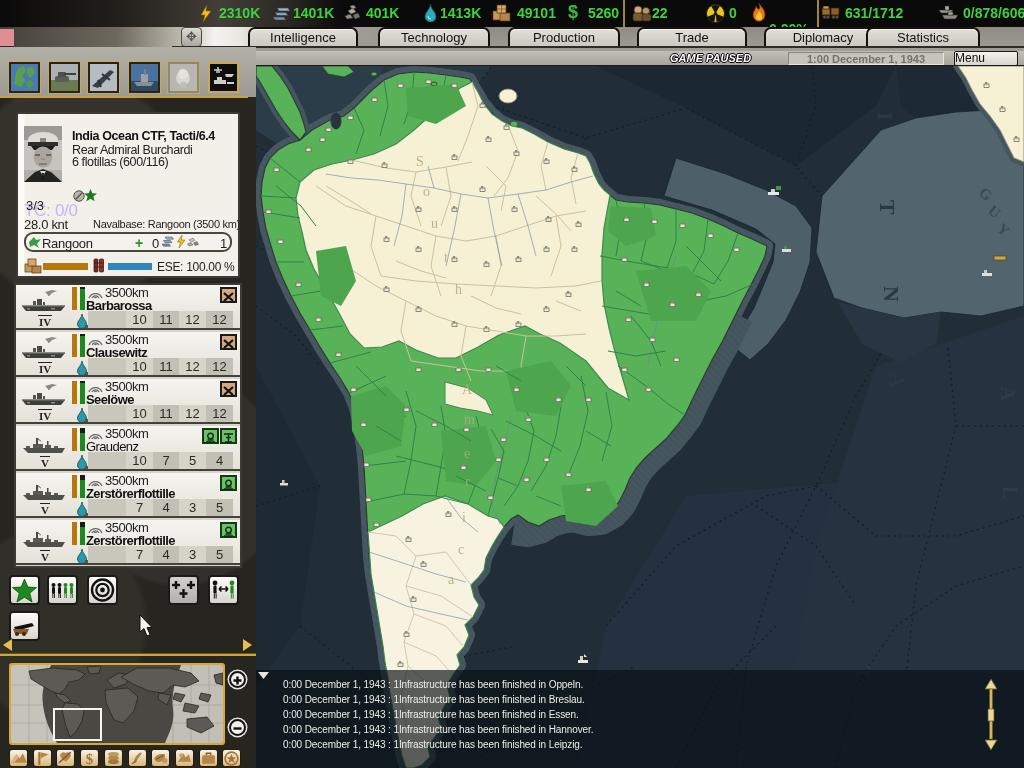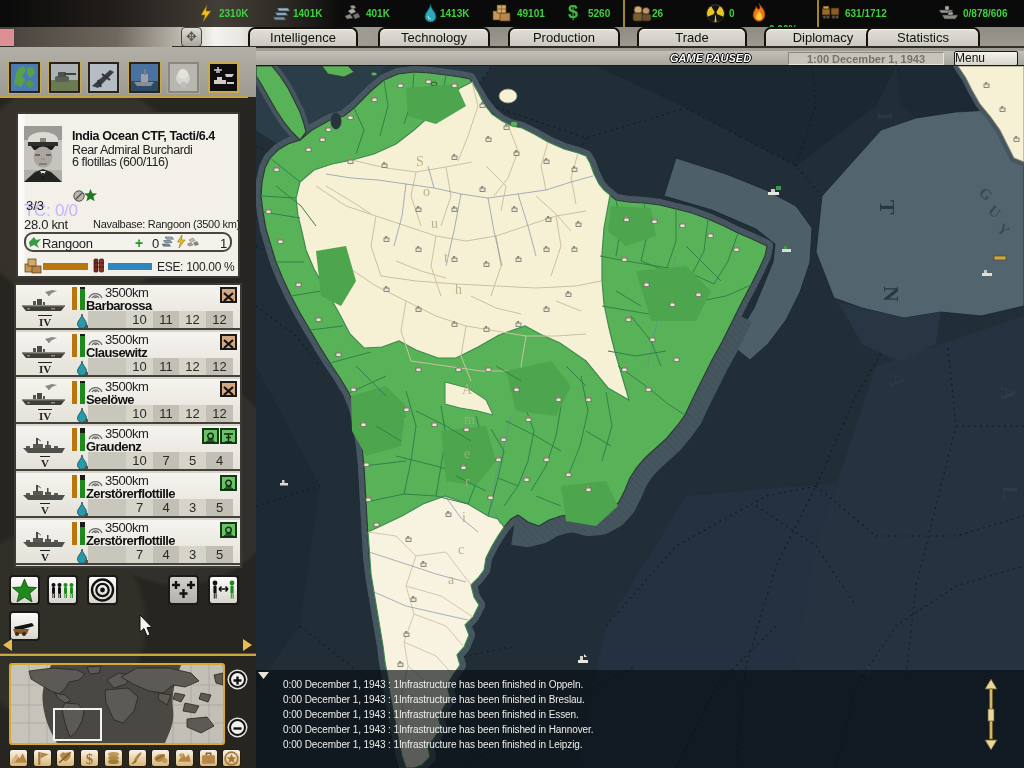--- a/index.html
+++ b/index.html
@@ -1,20 +1,20 @@
 <!DOCTYPE html>
 <html><head>
 <meta charset="utf-8">
 <style>
 *{margin:0;padding:0;box-sizing:border-box}
 html,body{width:1024px;height:768px;overflow:hidden;background:#1f2b34}
 body{font-family:"Liberation Sans",sans-serif}
 #root{position:absolute;top:0;left:0;width:1024px;height:768px}
 .abs{position:absolute}
-.grn{color:#3ed23e;font-weight:bold;font-size:10px;line-height:27px}
+.grn{color:#3ed23e;font-weight:bold;font-size:14px;line-height:27px}
 .tab{position:absolute;top:27px;height:21px;background:linear-gradient(#e2dfd8,#c9c6be);border:2px solid #14110c;border-bottom:none;border-radius:7px 7px 0 0;text-align:center;font-size:13px;color:#111;line-height:18px;box-shadow:inset 0 1px 0 #f4f2ec}
 </style>
 </head>
 <body>
 <div id="root">
 
 <div class="abs" style="left:0;top:0;width:1024px;height:27px;background:#0a0a0a"></div>
 <div class="abs" style="left:0;top:0;width:400px;height:27px;background:linear-gradient(90deg,#0a0a0a 0%,#231f1b 30%,#433e37 55%,#2b2823 72%,#0c0c0c 85%,#0a0a0a 100%)"></div>
 
 <svg class="abs" style="left:198px;top:5px" width="16" height="17">
@@ -56,21 +56,21 @@
 <div class="abs grn" style="left:588px;top:0">5260</div>
 <div class="abs" style="left:623px;top:0;width:2px;height:51px;background:#a08828"></div>
 <svg class="abs" style="left:632px;top:4px" width="20" height="18">
       <g>
         <circle cx="6" cy="6" r="4" fill="#caa87a" stroke="#4a3214" stroke-width="0.8"></circle>
         <rect x="1" y="9" width="10" height="8" rx="2" fill="#7a5c34" stroke="#3a2a10" stroke-width="0.8"></rect>
         <circle cx="14" cy="7" r="3.6" fill="#b89868" stroke="#4a3214" stroke-width="0.8"></circle>
         <rect x="10" y="10" width="9" height="7" rx="2" fill="#6a5030" stroke="#3a2a10" stroke-width="0.8"></rect>
       </g>
     </svg>
-<div class="abs grn" style="left:652px;top:0">26</div>
+<div class="abs grn" style="left:652px;top:0">22</div>
 <svg class="abs" style="left:706px;top:4px" width="19" height="19">
       <circle cx="9.5" cy="9.5" r="9" fill="#e8c820" stroke="#222" stroke-width="1"></circle>
       <g fill="#141414">
         <path d="M9.5 9.5 L5.2 2.2 A8.5 8.5 0 0 1 13.8 2.2 Z"></path>
         <path d="M9.5 9.5 L17.4 13.2 A8.5 8.5 0 0 1 10 18 Z" transform="rotate(-4 9.5 9.5)"></path>
         <path d="M9.5 9.5 L1.6 13.2 A8.5 8.5 0 0 0 9 18 Z" transform="rotate(4 9.5 9.5)"></path>
         <circle cx="9.5" cy="9.5" r="1.6"></circle>
       </g>
     </svg>
 <div class="abs grn" style="left:729px;top:0">0</div>
@@ -689,21 +689,21 @@
         <div style="position:absolute;left:0;top:0;width:5px;height:5px;background:#1a1a1a"></div>
       </div>
 <svg width="17" height="13" style="position:absolute;left:71px;top:1px">
         <g fill="none" stroke="#6a6a64" stroke-width="1.3">
           <path d="M2 12 a7 7 0 0 1 13 0"></path>
           <path d="M5 12 a4 4 0 0 1 7 0"></path>
           <path d="M7.5 12 a1.2 1.2 0 0 1 2 0"></path>
         </g>
       </svg>
 <div style="position:absolute;left:89px;top:0;font-size:13px;color:#222;letter-spacing:-0.5px">3500km</div>
-<div style="position:absolute;left:70px;top:13px;font-size:13px;font-weight:bold;color:#111;letter-spacing:-0.6px">Graudenz</div>
+<div style="position:absolute;left:70px;top:13px;font-size:13px;font-weight:normal;color:#111;letter-spacing:-0.6px">Graudenz</div>
 <svg width="13" height="15" style="position:absolute;left:60px;top:29px">
         <path d="M6 0 C6 4 1.5 6.5 1.5 10 A4.5 4.5 0 0 0 10.5 10 C10.5 6.5 6 4 6 0Z" fill="#2a9aa8" stroke="#0c4a56" stroke-width="0.8"></path>
         <rect x="9" y="11" width="3" height="4" fill="#55554f"></rect>
       </svg>
 <div style="position:absolute;left:72px;top:26px;width:145px;height:17px;background:#c9c6bb"></div>
 <div style="position:absolute;left:110px;top:26px;width:27px;height:17px;background:#d6d3c8;text-align:center;font-size:13px;color:#2a2a2a;line-height:17px">10</div>
 <div style="position:absolute;left:137px;top:26px;width:26px;height:17px;background:#c2bfb4;text-align:center;font-size:13px;color:#2a2a2a;line-height:17px">7</div>
 <div style="position:absolute;left:163px;top:26px;width:27px;height:17px;background:#d6d3c8;text-align:center;font-size:13px;color:#2a2a2a;line-height:17px">5</div>
 <div style="position:absolute;left:190px;top:26px;width:27px;height:17px;background:#c2bfb4;text-align:center;font-size:13px;color:#2a2a2a;line-height:17px">4</div>
 <div style="position:absolute;left:186px;top:2px;width:17px;height:16px;background:#6cc06a;border:2px solid #143a14"><svg width="13" height="12">

